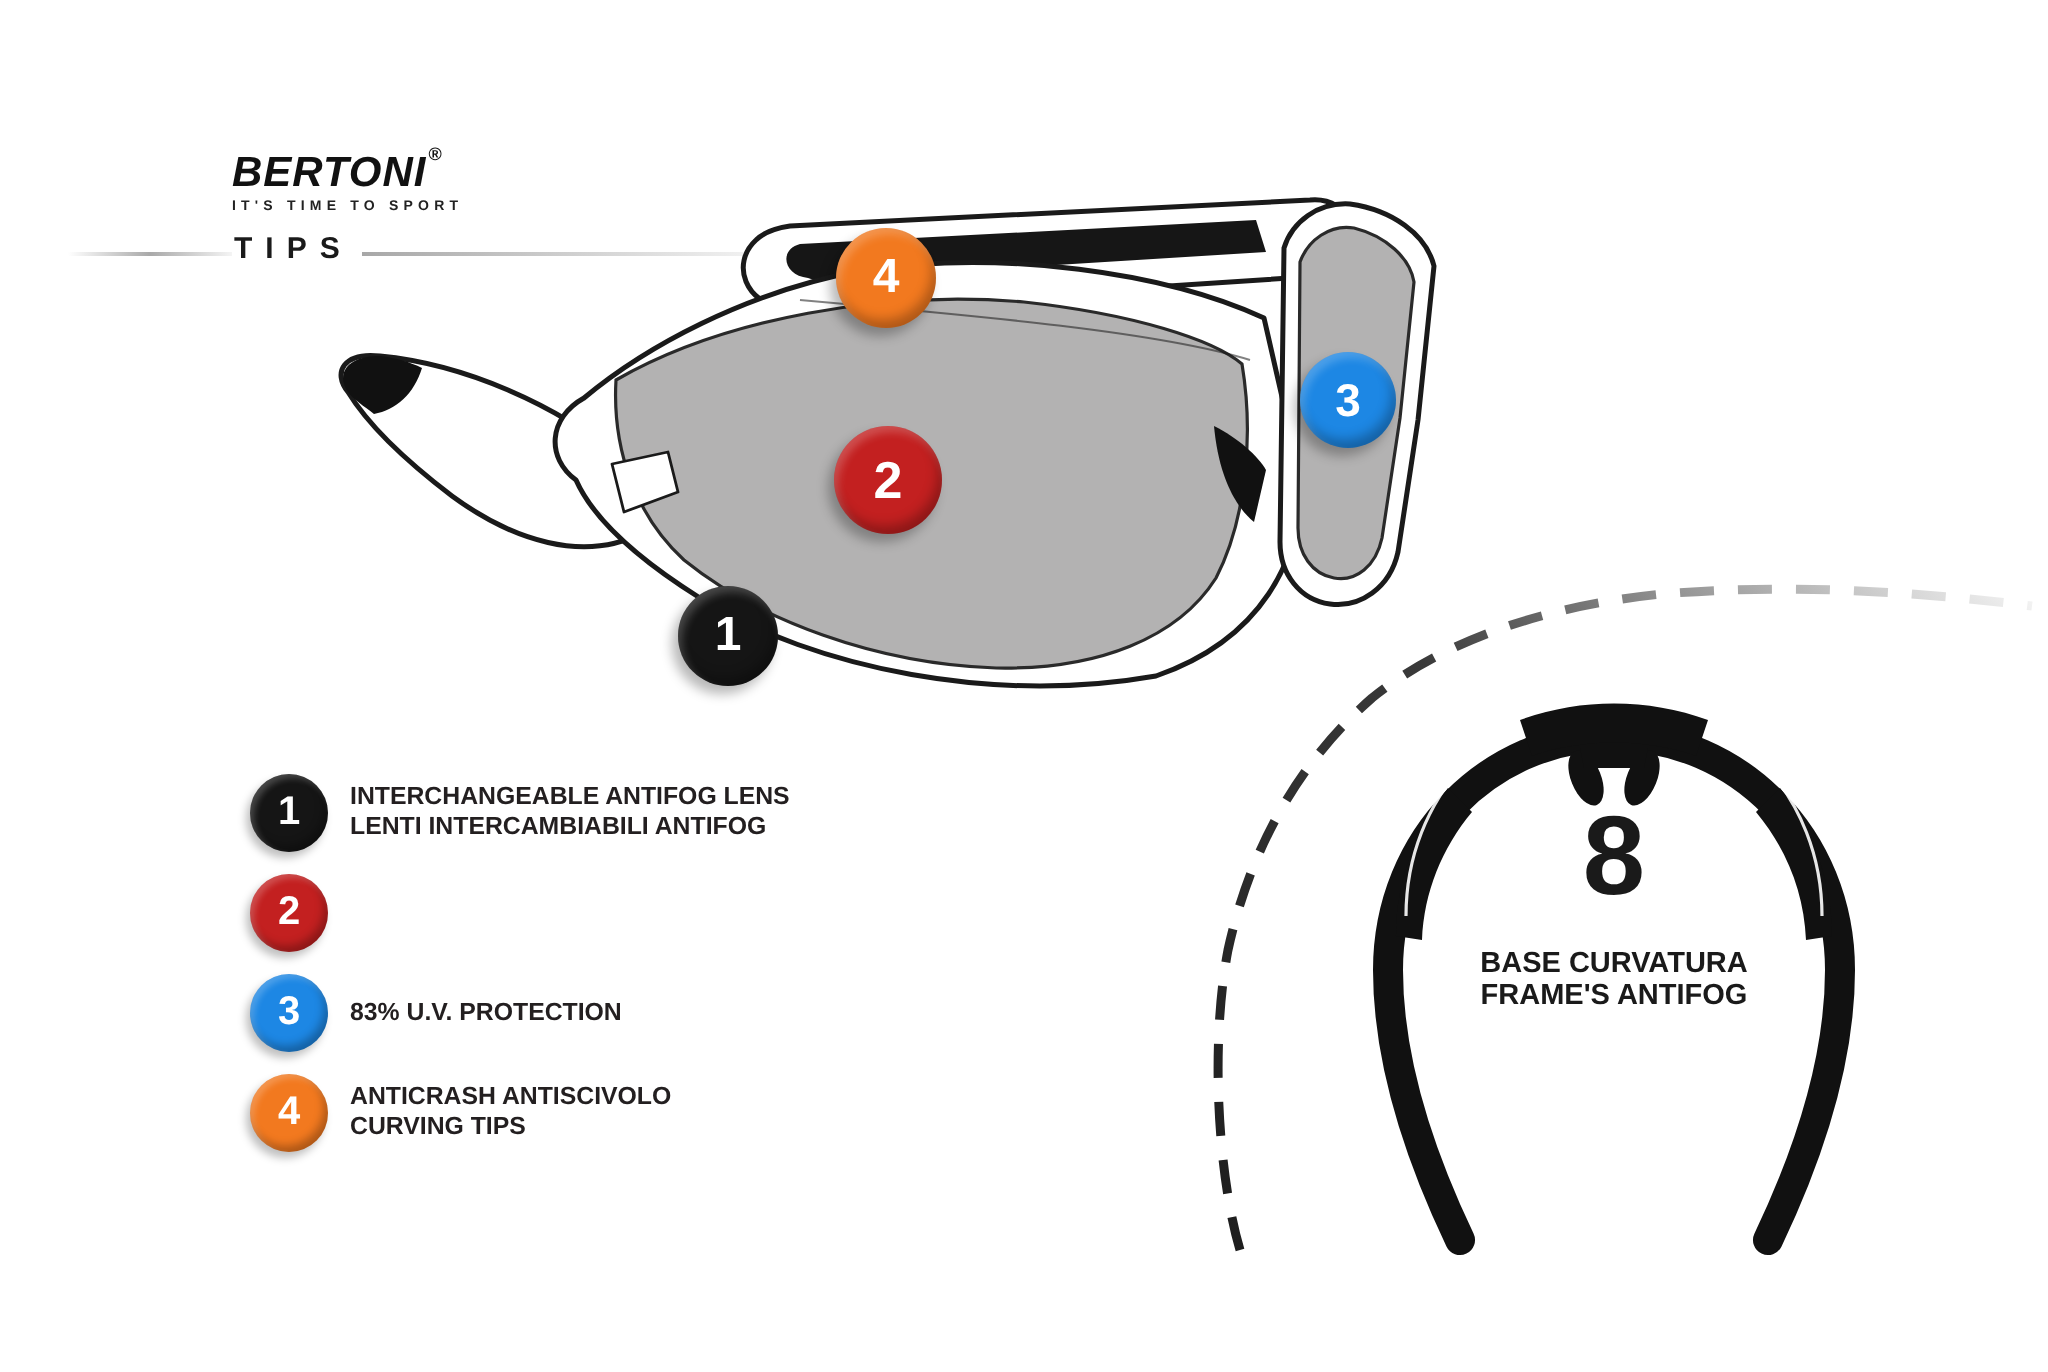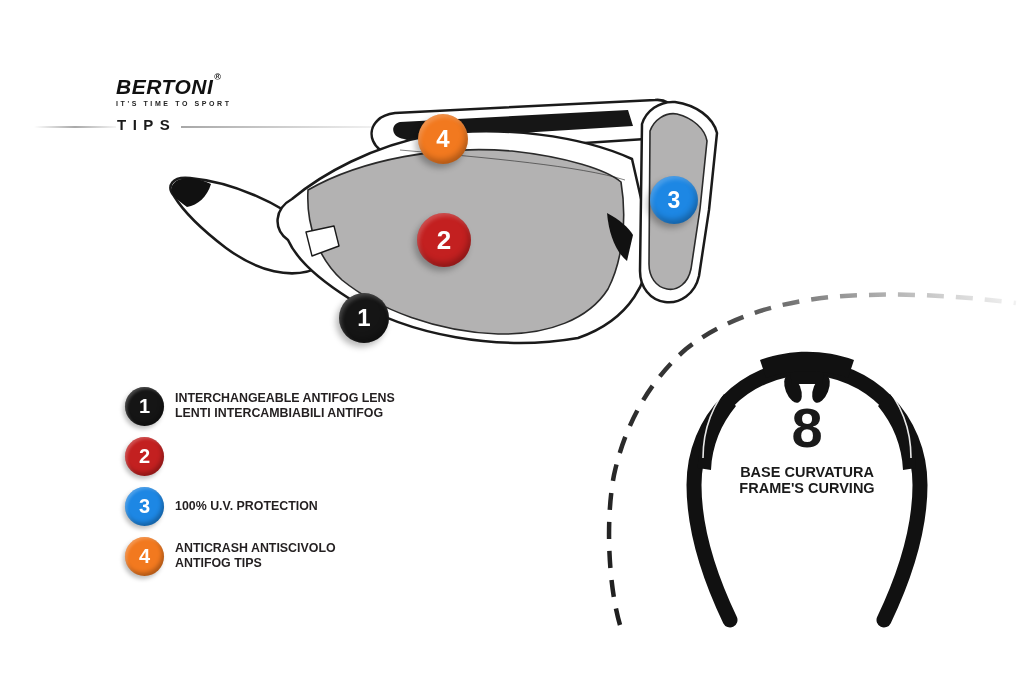--- a/index.html
+++ b/index.html
@@ -50,21 +50,21 @@
                              inset -2px -3px 4px rgba(0,0,0,.28); }
   .legend-text { margin-left:11px; font-size:12.4px; font-weight:bold;
                  color:#231f20; line-height:15px; white-space:nowrap; }
 
   
   .curvature { position:absolute; left:590px; top:290px; width:434px; height:396px; }
   .curvature-svg { position:absolute; left:0; top:0; width:434px; height:396px; }
   .curvature-text { position:absolute; left:132px; top:110px; width:170px; text-align:center; }
   .curvature-value { font-size:56px; font-weight:bold; color:#1a1a1a; line-height:1; }
   .curvature-label { font-size:14.5px; font-weight:bold; color:#1a1a1a; line-height:16px;
-                     margin-top:8px; white-space:nowrap; }
+                     margin-top:18px; white-space:nowrap; }
   .curvature-label + .curvature-label { margin-top:0; }
 </style>
 </head>
 <body>
 
 <div class="page">
 
   <div class="brand">
     <div class="brand-name"><span>BERTONI</span><span class="reg">®</span></div>
     <div class="brand-tagline">IT'S TIME TO SPORT</div>
@@ -108,29 +108,29 @@
         <div>INTERCHANGEABLE ANTIFOG LENS</div>
         <div>LENTI INTERCAMBIABILI ANTIFOG</div>
       </div>
     </div>
     <div class="legend-row r2">
       <div class="legend-badge" style="background-color: rgb(195, 32, 32);">2</div>
     </div>
     <div class="legend-row r3">
       <div class="legend-badge" style="background-color: rgb(29, 135, 228);">3</div>
       <div class="legend-text">
-        <div>100% U.V. PROTECTION</div>
+        <div>83% U.V. PROTECTION</div>
         <div></div>
       </div>
     </div>
     <div class="legend-row r4">
       <div class="legend-badge" style="background-color: rgb(242, 121, 31);">4</div>
       <div class="legend-text">
         <div>ANTICRASH ANTISCIVOLO</div>
-        <div>ANTIFOG TIPS</div>
+        <div>CURVING TIPS</div>
       </div>
     </div>
   </div>
 
   <div class="curvature">
     <svg class="curvature-svg" viewBox="0 0 434 396">
       <defs>
         <linearGradient id="dashFade" gradientUnits="userSpaceOnUse" x1="25" y1="330" x2="425" y2="10">
           <stop offset="0" stop-color="#1e1e1e"></stop>
           <stop offset="0.5" stop-color="#3a3a3a"></stop>
@@ -152,17 +152,17 @@
       <ellipse cx="203" cy="99" rx="7.5" ry="14.5" transform="rotate(-22 203 99)" fill="#111111"></ellipse>
       <ellipse cx="231" cy="99" rx="7.5" ry="14.5" transform="rotate(22 231 99)" fill="#111111"></ellipse>
       <path d="M200,84 L234,84 L232,94 L202,94 Z" fill="#111111"></path>
 
       <path d="M113,168 C113,138 124,112 142,92" fill="none" stroke="#ffffff" stroke-width="1.6" opacity=".9"></path>
       <path d="M321,168 C321,138 310,112 292,92" fill="none" stroke="#ffffff" stroke-width="1.6" opacity=".9"></path>
     </svg>
     <div class="curvature-text">
       <div class="curvature-value">8</div>
       <div class="curvature-label">BASE CURVATURA</div>
-      <div class="curvature-label">FRAME'S CURVING</div>
+      <div class="curvature-label">FRAME'S ANTIFOG</div>
     </div>
   </div>
 
 </div>
 
 </body></html>

